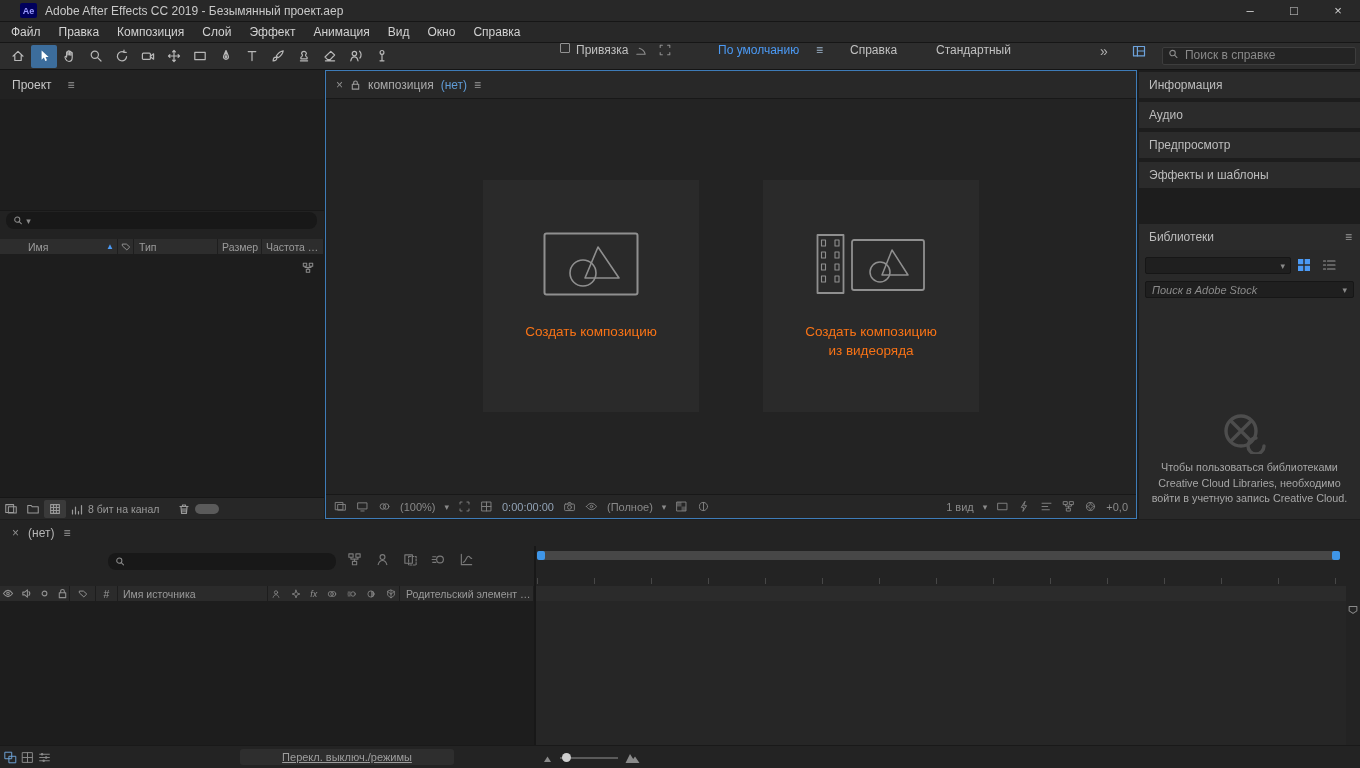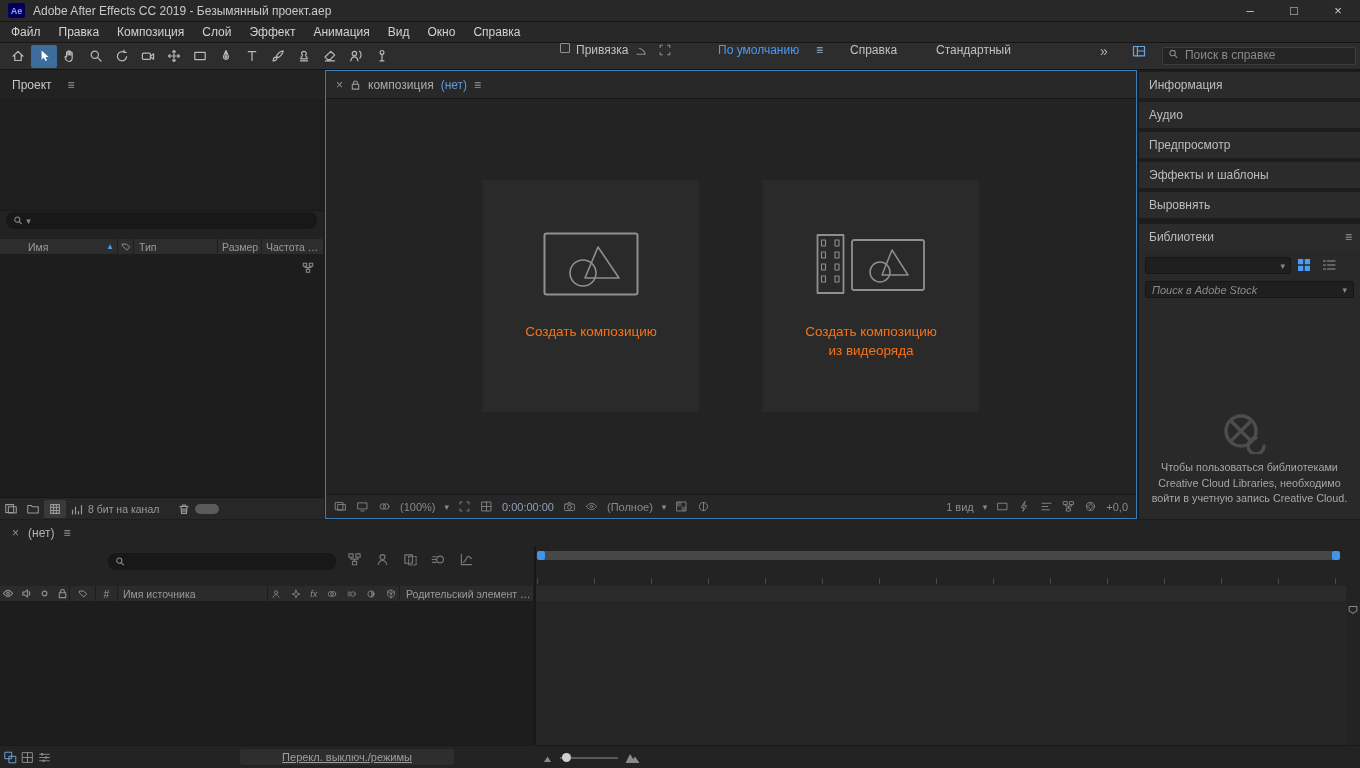--- a/index.html
+++ b/index.html
@@ -6,21 +6,21 @@
 html,body{background:#0e0e0e;}
 #app{position:relative;width:1360px;height:768px;background:#1d1d1d;font-family:"Liberation Sans","DejaVu Sans",sans-serif;font-size:12px;color:#c2c2c2;overflow:hidden;}
 .abs{position:absolute;}
 svg{display:block;}
 .ic{fill:none;stroke:currentColor;stroke-width:1.2;stroke-linecap:round;stroke-linejoin:round;}
 .fill{fill:currentColor;stroke:none;}
 input{background:transparent;border:none;outline:none;color:#b9b9b9;font:inherit;width:100%;}
 input::placeholder{color:#8a8a8a;}
 
 .titlebar{left:0;top:0;width:1360px;height:22px;background:#282828;border-bottom:1px solid #161616;display:flex;align-items:center;}
-.ae-badge{width:17px;height:15px;margin-left:8px;background:#00005b;color:#9a9aff;font-size:9px;font-weight:bold;display:flex;align-items:center;justify-content:center;border-radius:2px;}
+.ae-badge{width:17px;height:15px;margin-left:20px;background:#00005b;color:#9a9aff;font-size:9px;font-weight:bold;display:flex;align-items:center;justify-content:center;border-radius:2px;}
 .win-title{margin-left:8px;color:#c9c9c9;}
 .win-controls{margin-left:auto;display:flex;height:100%;}
 .win-btn{width:44px;height:100%;display:flex;align-items:center;justify-content:center;color:#cfcfcf;font-size:13px;}
 
 .menubar{left:0;top:22px;width:1360px;height:21px;background:#282828;border-bottom:1px solid #161616;display:flex;align-items:center;padding-left:2px;}
 .menu-item{padding:0 9px;color:#d2d2d2;}
 
 .toolbar{left:0;top:43px;width:1360px;height:27px;background:#2d2d2d;border-bottom:1px solid #141414;}
 .tools{display:flex;align-items:center;height:100%;padding-left:5px;}
 .tool{width:26px;height:23px;display:flex;align-items:center;justify-content:center;color:#b8b8b8;border-radius:2px;}
@@ -455,23 +455,20 @@
     </div>
   <div class="side-head abs" style="top:132px;">
       <span>Предпросмотр</span>
     </div>
   <div class="side-head abs" style="top:102px;">
       <span>Аудио</span>
     </div>
   <div class="side-head abs" style="top:162px;">
       <span>Эффекты и шаблоны</span>
     </div>
-  <div class="side-head abs" style="top:192px;">
-      <span>Выровнять</span>
-    </div>
   <div class="side-head abs" style="top:224px;">
     <span>Библиотеки</span>
     <span class="hamb" style="margin-left:auto;margin-right:8px;color:#9a9a9a;">≡</span>
   </div>
 
   <div class="lib-body abs">
     <div class="lib-select">
       <span class="caret">▾</span>
     </div>
     <div class="abs" style="left:158px;top:8px;color:#4b9af5;">

